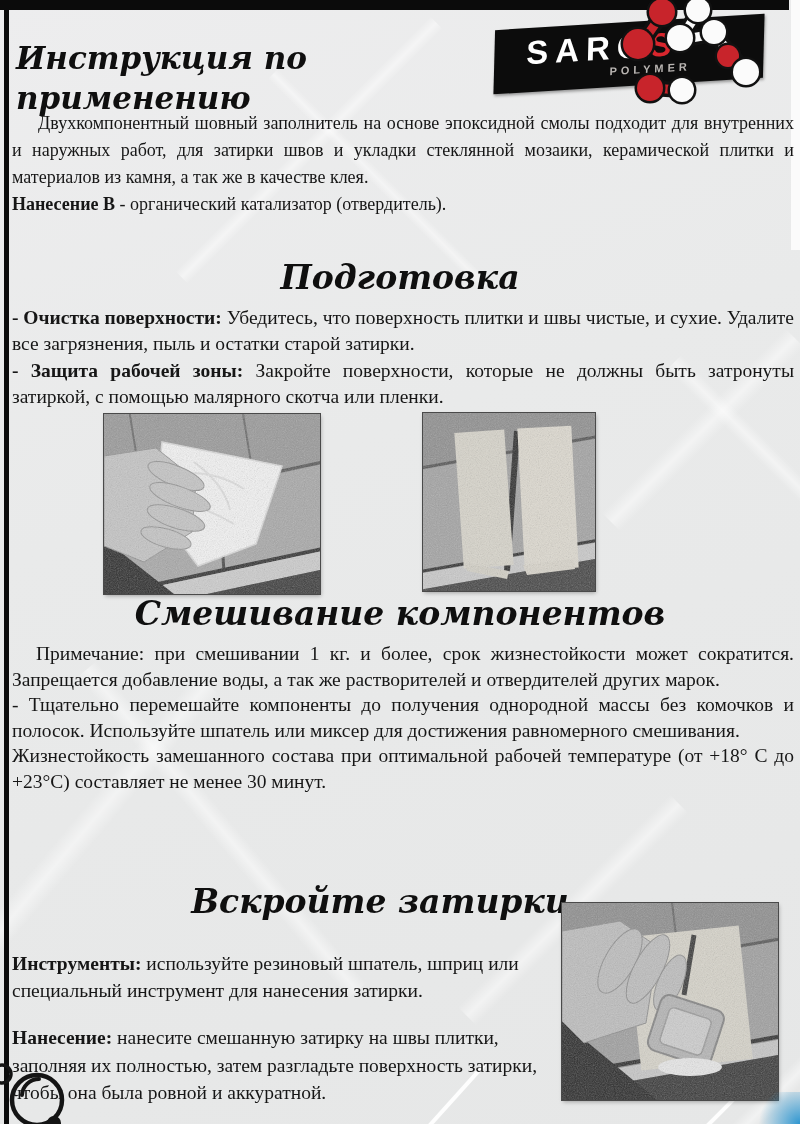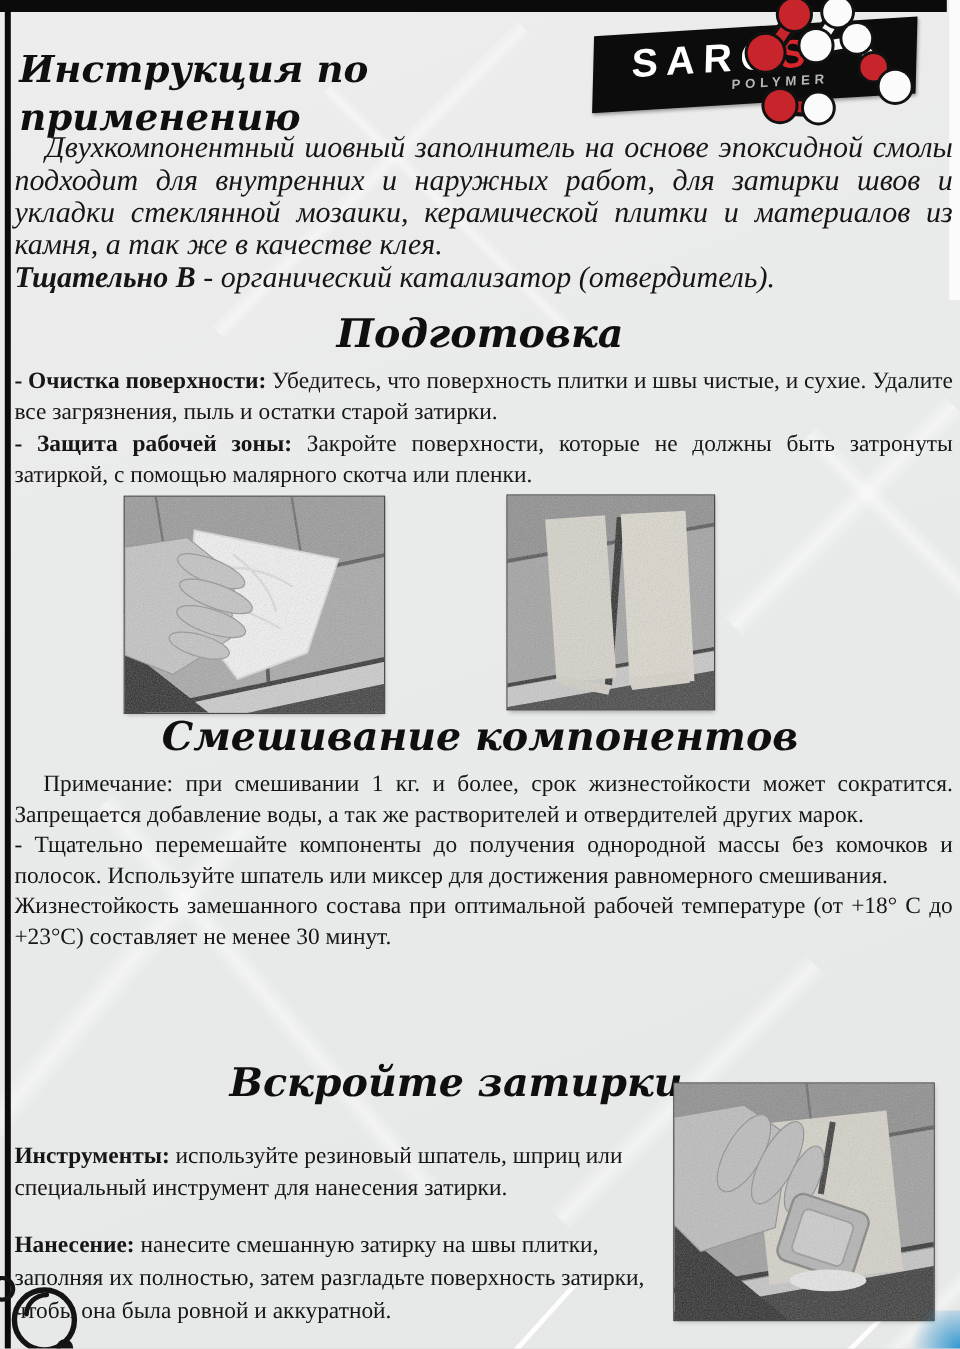--- a/index.html
+++ b/index.html
@@ -20,21 +20,21 @@
   .doc-title {
     left:16px; top:26px; width:456px; text-align:left;
     font-family:"DejaVu Serif", serif; font-style:italic; font-weight:bold;
     font-size:31px; line-height:40px; color:#0f0f0f;margin-top:12px;
   }
   .section-h {
     left:0; width:800px; text-align:center;
     font-family:"DejaVu Serif", serif; font-style:italic; font-weight:bold;
     font-size:33px; color:#0f0f0f;
   }
-  .body-text { font-size:25px; line-height:27px;font-style:italic; }
+  .body-text { font-size:18px; line-height:27px; }
   .body-text p { margin:0; }
   b.lead { font-weight:bold; }
 
   .intro-block { left:12px; top:110px; width:782px; }
   .intro-block .para { text-indent:26px; text-align:justify; }
 
   .prep-item { left:12px; width:782px; text-align:justify; font-size:19.5px; line-height:26px; }
 
   .mix-block { left:12px; top:641px; width:782px; font-size:19.5px; line-height:25.5px; }
   .mix-block p { margin:0; text-align:justify; }
@@ -140,21 +140,21 @@
         <circle cx="40" cy="90" r="15.5" fill="#111"></circle>
           <circle cx="40" cy="90" r="13" fill="#c8242b"></circle>
         <circle cx="72" cy="92" r="14.5" fill="#111"></circle>
           <circle cx="72" cy="92" r="12" fill="#fbfbfb"></circle>
       </g>
     </svg>
   </div>
 
   <div class="abs intro-block body-text">
     <p class="para">Двухкомпонентный шовный заполнитель на основе эпоксидной смолы подходит для внутренних и наружных работ, для затирки швов и укладки стеклянной мозаики, керамической плитки и материалов из камня, а так же в качестве клея.</p>
-    <p><b class="lead">Тщательно В</b><span> - органический катализатор (отвердитель).</span></p>
+    <p><b class="lead">Нанесение В</b><span> - органический катализатор (отвердитель).</span></p>
   </div>
 
   <div class="abs prep-item" style="top:305px;">
     <b class="lead">- Очистка поверхности:</b><span> Убедитесь, что поверхность плитки и швы чистые, и сухие. Удалите все загрязнения, пыль и остатки старой затирки.</span>
   </div>
   <div class="abs section-h" style="top:258px;">Подготовка</div>
   <div class="abs prep-item" style="top:358px;">
     <b class="lead">- Защита рабочей зоны:</b><span> Закройте поверхности, которые не должны быть затронуты затиркой, с помощью малярного скотча или пленки.</span>
   </div>
 

